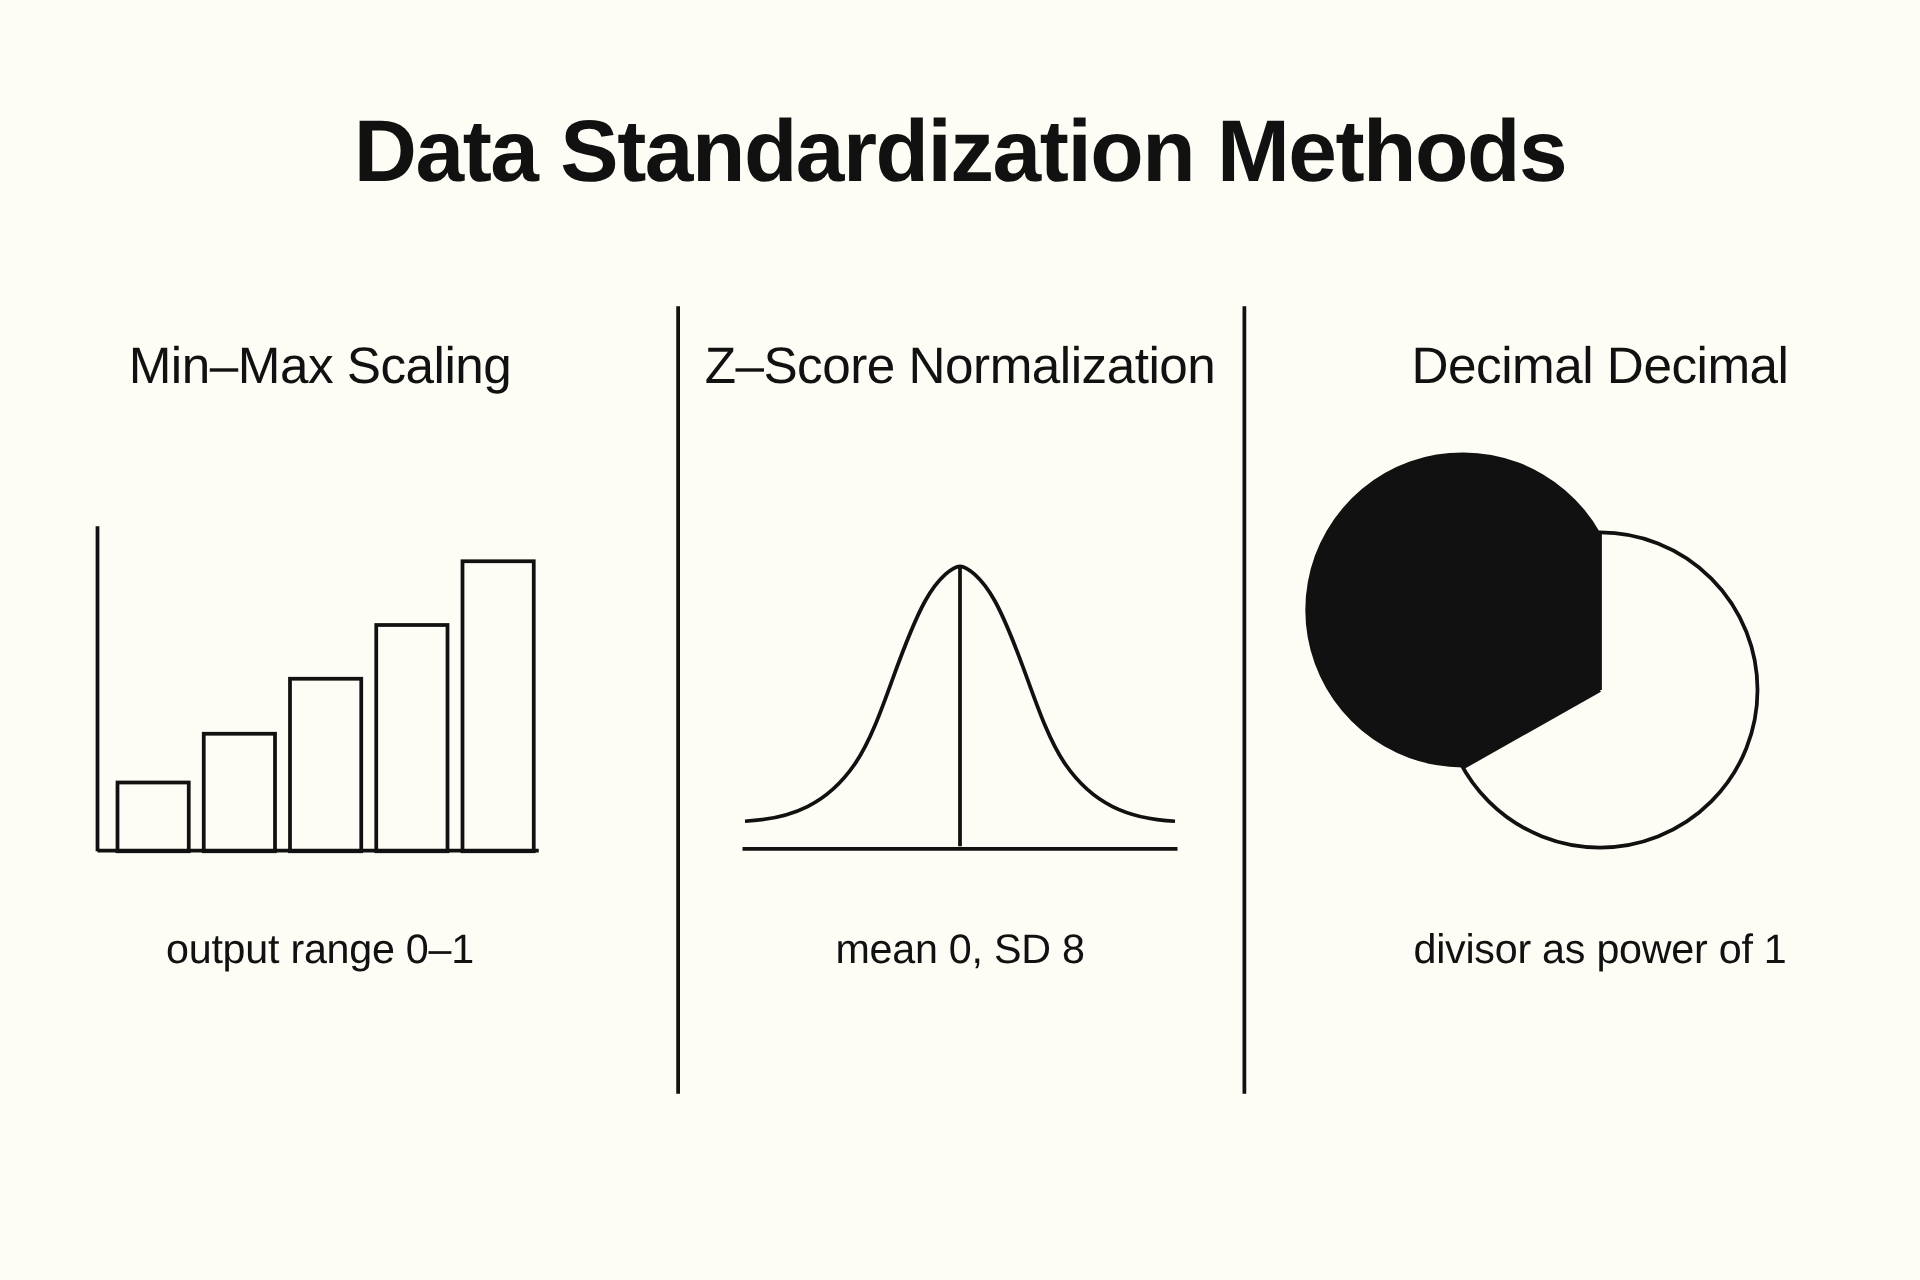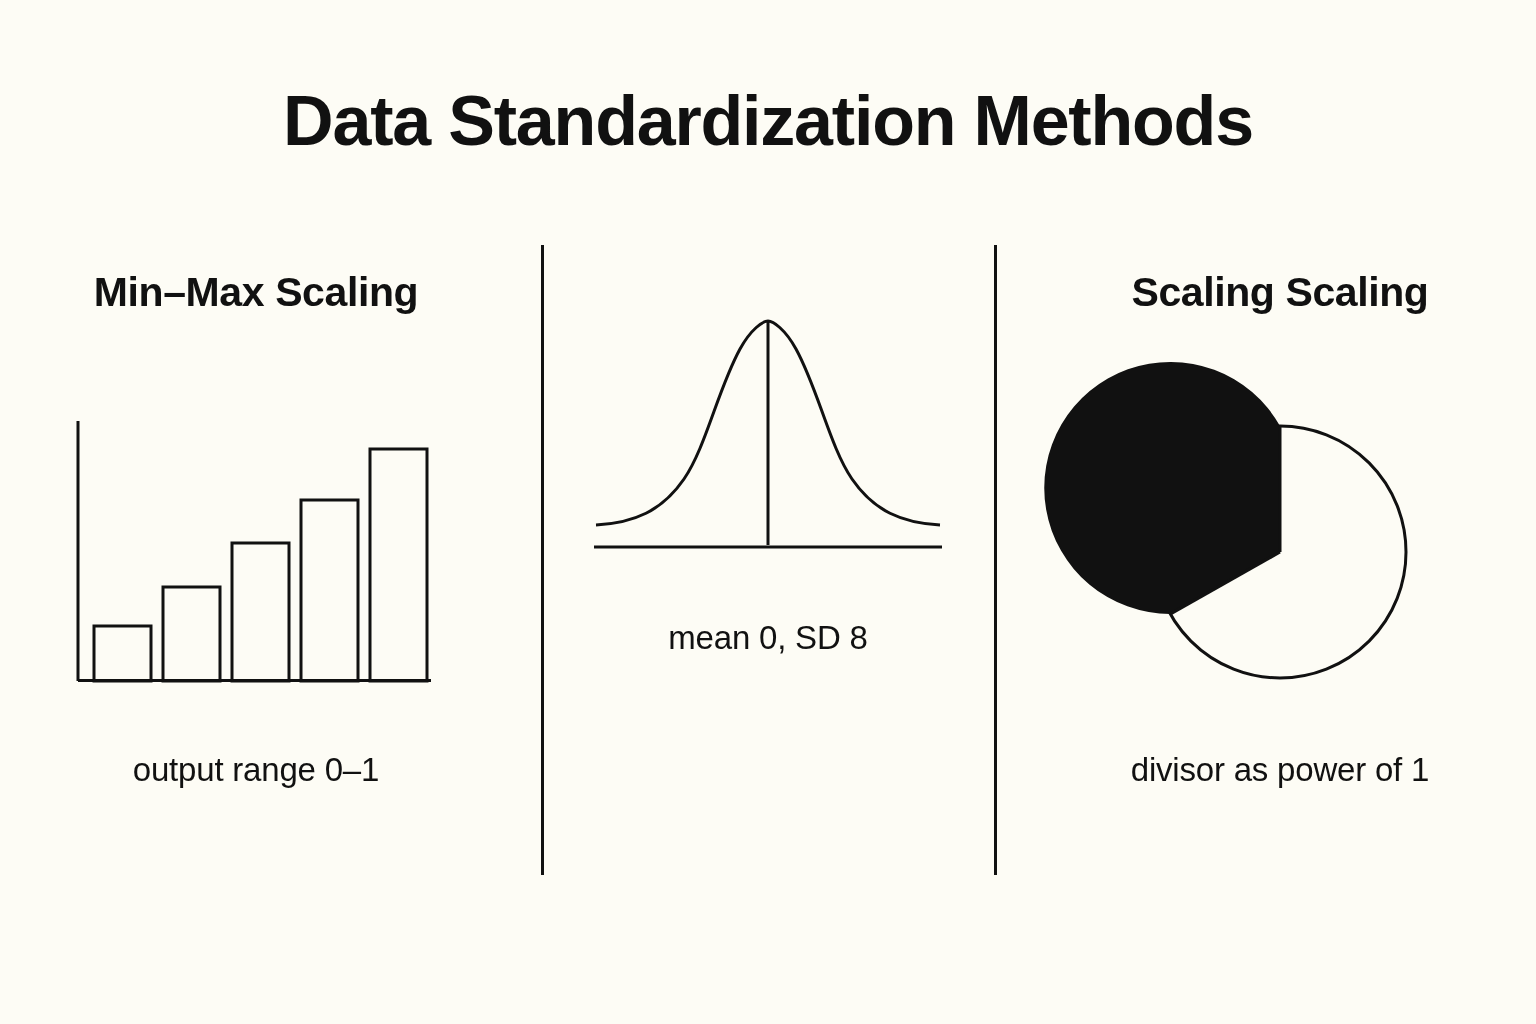--- a/index.html
+++ b/index.html
@@ -53,21 +53,21 @@
   .column {
     position: relative;
     flex: 1 1 0;
     display: flex;
     flex-direction: column;
     align-items: center;
   }
 
   .col-heading {
     font-size: 41px;
-    font-weight: 700;
+    font-weight: 400;
     line-height: 1.24;
     text-align: center;
     letter-spacing: -0.4px;
     color: #111111;
     margin-top: 22px;
     min-height: 110px;
   }
 
   .col-figure {
     width: 100%;
@@ -77,21 +77,21 @@
     justify-content: center;
     margin-top: 18px;
   }
 
   .col-caption {
     font-size: 33px;
     font-weight: 400;
     line-height: 1.22;
     text-align: center;
     color: #111111;
-    margin-top: 55px;
+    margin-top: 44px;
     letter-spacing: -0.2px;
   }
 
   
   .divider {
     position: absolute;
     top: 0;
     width: 3px;
     height: 630px;
     background: #111111;
@@ -137,20 +137,21 @@
           <rect x="166" y="128" width="57" height="138" class="stroke-dark fill-none"></rect>
           <rect x="235" y="85" width="57" height="181" class="stroke-dark fill-none"></rect>
           <rect x="304" y="34" width="57" height="232" class="stroke-dark fill-none"></rect>
         </svg>
       </div>
 
       <div class="col-caption">output range 0–1</div>
     </div>
 
     <div class="column">
+      <div class="col-heading">Z–Score Normalization</div>
 
       <div class="col-figure">
         <svg width="360" height="280" viewBox="0 0 360 280">
 
           <path d="M 8 242
                    C 46 240, 74 228, 96 196
                    C 118 164, 130 106, 152 66
                    C 163 46, 175 38, 180 38
                    C 185 38, 197 46, 208 66
                    C 230 106, 242 164, 264 196
@@ -159,21 +160,21 @@
           <line x1="180" y1="38" x2="180" y2="262" class="stroke-dark" stroke-width="2.4"></line>
 
           <line x1="6" y1="264" x2="354" y2="264" class="stroke-dark" stroke-width="3.2"></line>
         </svg>
       </div>
 
       <div class="col-caption">mean 0, SD 8</div>
     </div>
 
     <div class="column">
-      <div class="col-heading">Scaling Scaling</div>
+      <div class="col-heading">Decimal Decimal</div>
 
       <div class="col-figure">
         <svg width="280" height="280" viewBox="0 0 280 280">
 
           <circle cx="140" cy="137" r="126" class="stroke-dark fill-none" stroke-width="3"></circle>
 
           <path d="M 140 137 L 140 11
                    A 126 126 0 1 0 30.6 198.9 Z" class="fill-dark"></path>
 
           <path d="M 140 137 L 140 11" class="stroke-dark" stroke-width="3"></path>

